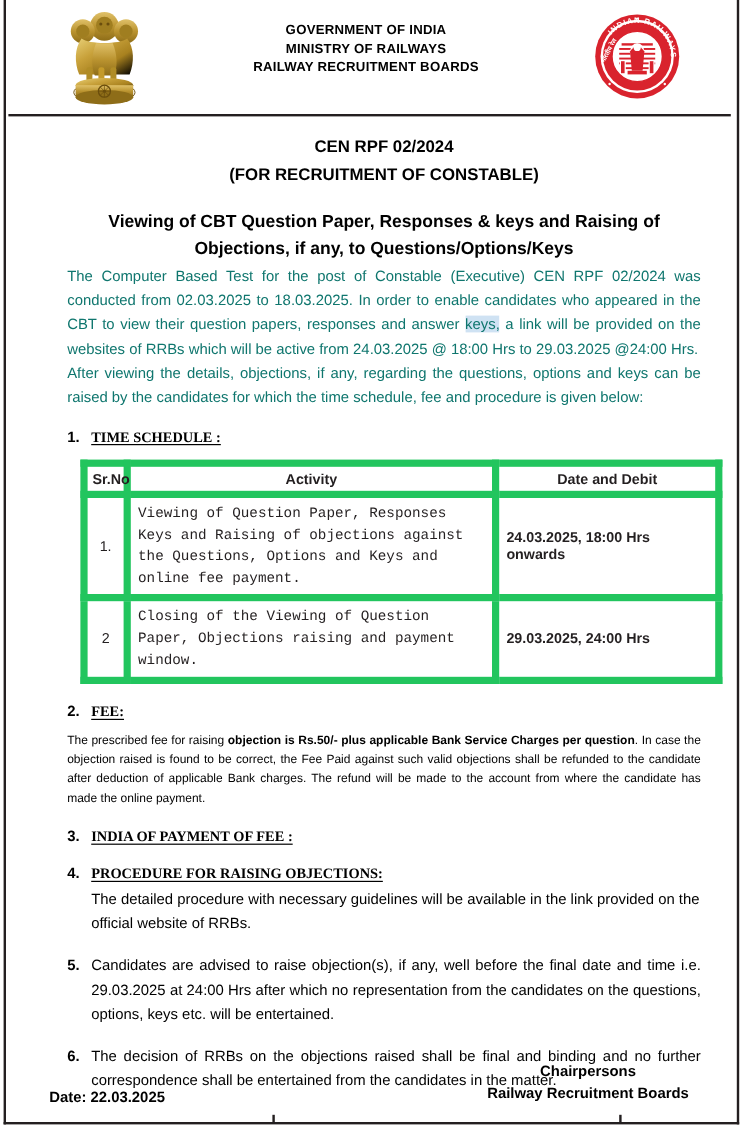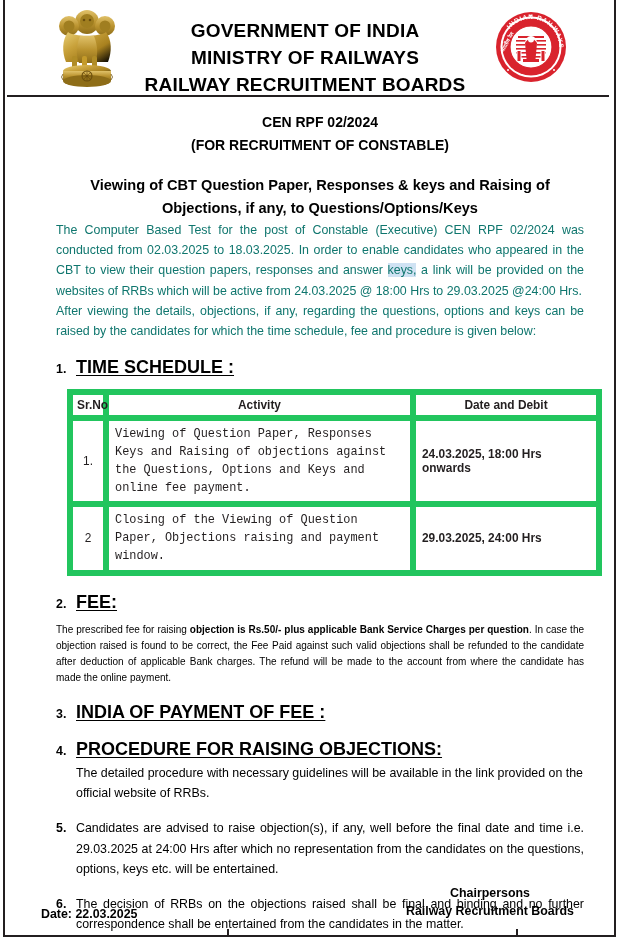--- a/index.html
+++ b/index.html
@@ -62,21 +62,21 @@
   }
   .header-titles {
     position: absolute;
     left: 120px;
     top: 18px;
     width: 360px;
     text-align: center;
     line-height: 1.42;
   }
   .header-titles div {
-    font-size: 19px;
+    font-size: 11px;
     font-weight: bold;
     letter-spacing: 0.2px;
     white-space: nowrap;
   }
   .hrule {
     position: absolute;
     left: 2px;
     top: 95px;
     width: 602px;
     height: 2px;
@@ -127,24 +127,25 @@
     display: flex;
     align-items: baseline;
   }
   .sec-num {
     font-size: 12.4px;
     font-weight: bold;
     width: 20px;
     flex: 0 0 20px;
   }
   .sec-title {
-    font-size: 18px;
+    font-size: 12px;
     font-weight: bold;
     text-decoration: underline;
     text-underline-offset: 2px;
+    font-family: Liberation Serif, serif;
   }
 
   
   table.sched {
     border-collapse: collapse;
     margin-top: 11px;
     margin-left: 11px;
     width: 529px;
     table-layout: fixed;
   }

